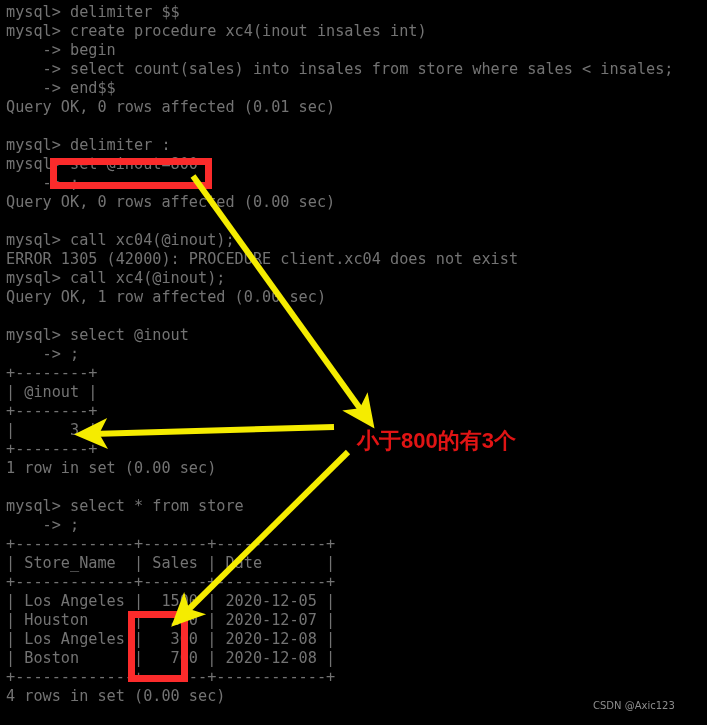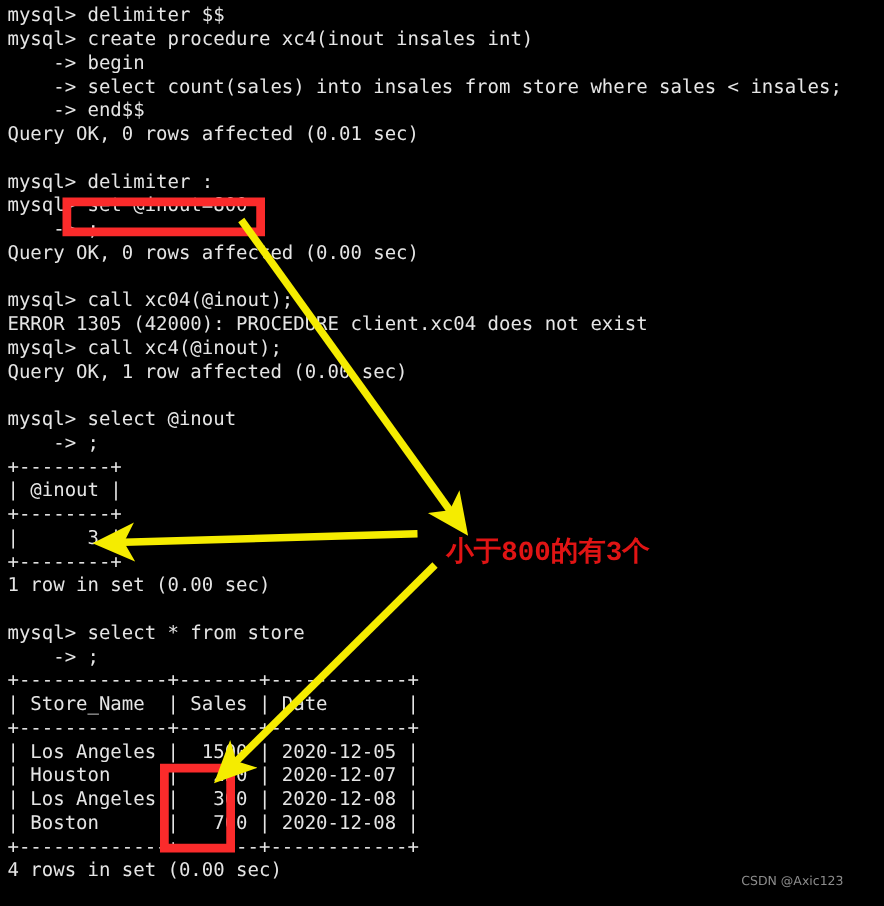--- a/index.html
+++ b/index.html
@@ -32,42 +32,42 @@
     font-family: "DejaVu Sans Mono", "Liberation Mono", monospace;
     font-size: 15.2px;
     line-height: 19px;
     color: #e6e6e6;
     white-space: pre;
     letter-spacing: 0px;
   }
   .term-line {
     height: 19px;
     white-space: pre;
-    color: #e5e5e5;
+    color: #737373;
   }
   .term-line.blank { color: transparent; }
 
   
   #overlay {
     position: absolute;
     left: 0; top: 0;
     width: 707px; height: 725px;
     pointer-events: none;
   }
 
   .hl-box {
     position: absolute;
     border-style: solid;
     box-sizing: border-box;
     background: transparent;
   }
 
   .anno-text {
     position: absolute;
-    font-family: Liberation Mono, monospace;
+    font-family: Liberation Sans, sans-serif;
     font-weight: 700;
     white-space: pre;
   }
 
   .watermark {
     position: absolute;
     font-family: "DejaVu Sans", "Liberation Sans", sans-serif;
     font-size: 10px;
     color: #8c8c8c;
     white-space: pre;

